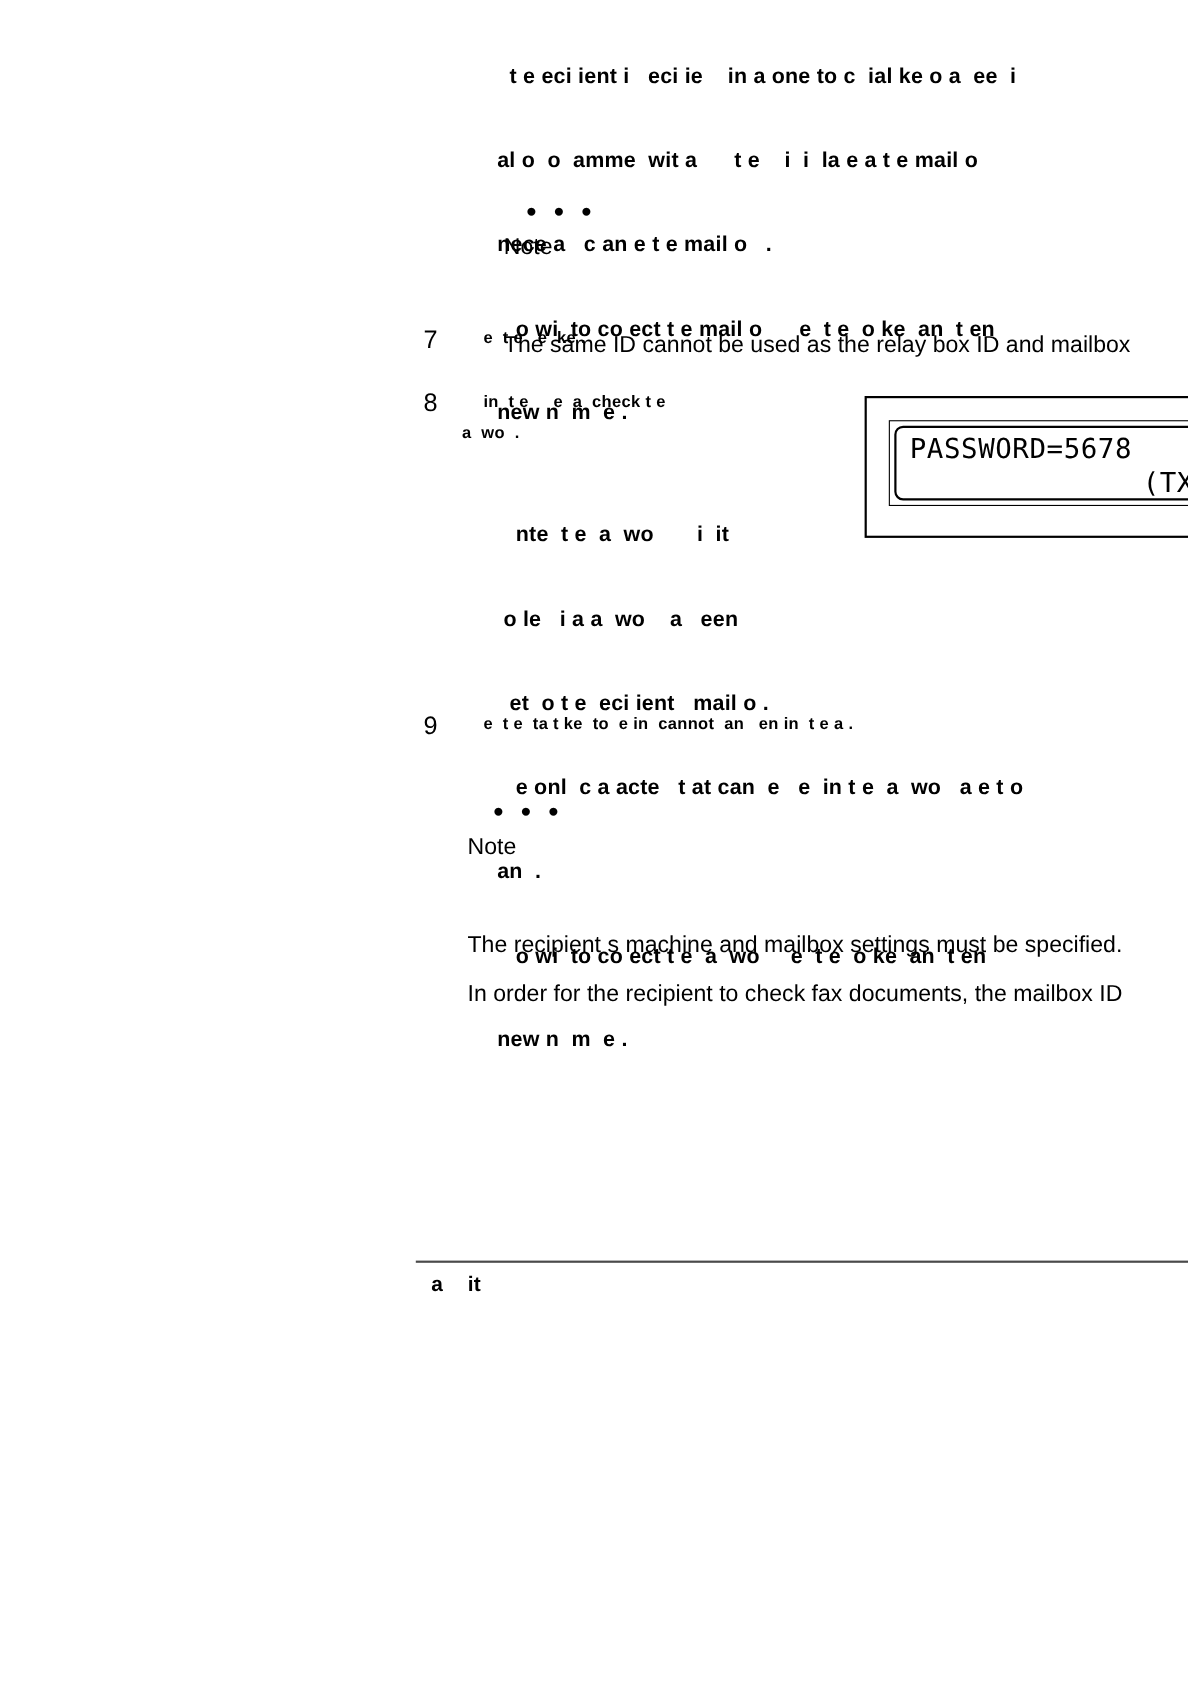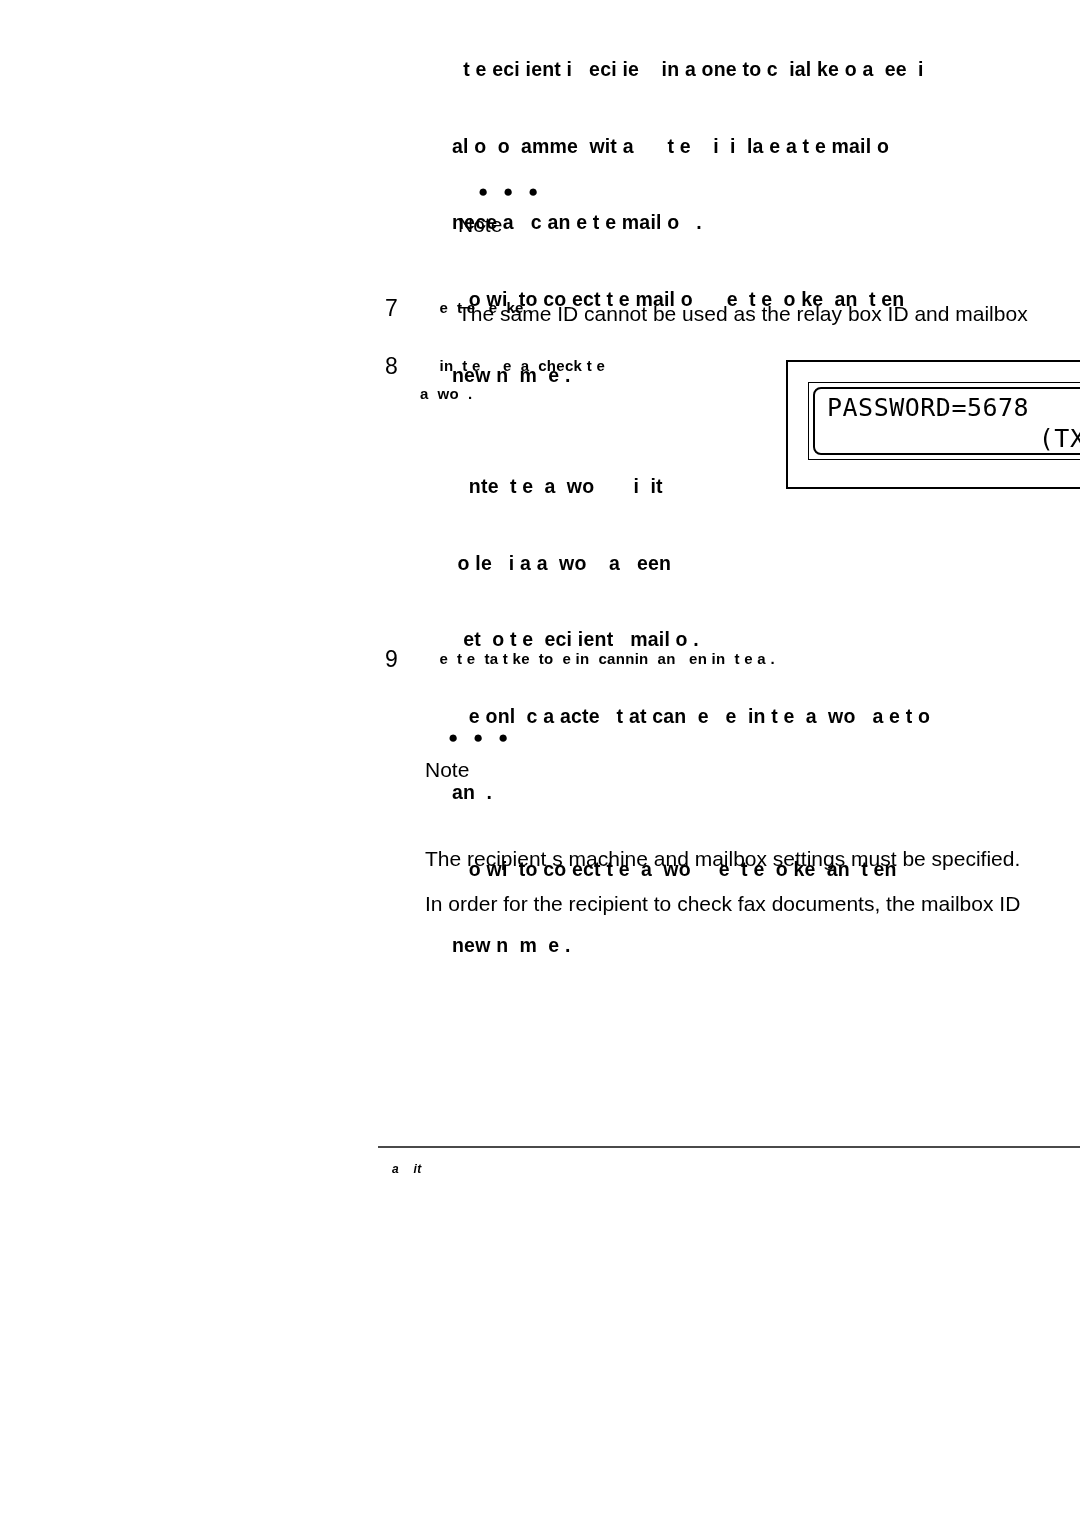--- a/index.html
+++ b/index.html
@@ -111,25 +111,24 @@
 
   
   .footer-rule {
     position: absolute;
     height: 0;
     border-top: 2px solid #4a4a4a;
   }
   .footer-text {
     position: absolute;
     font-weight: bold;
-    font-size: 12px;
+    font-size: 19px;
     line-height: 24px;
     white-space: pre;
     letter-spacing: 0.3px;
-    font-style: italic;
   }
 </style>
 </head>
 <body>
 
 <div class="page">
 
   <div class="blk bold-body" style="left:452px; top:6px; width:700px;">
     <div>  t e eci ient i   eci ie    in a one to c  ial ke o a  ee  i</div>
     <div>al o  o  amme  wit a      t e    i  i  la e a t e mail o</div>
@@ -173,21 +172,21 @@
     <div class="lcd-mid" style="left:20px; top:20px; width:290px; height:78px;">
       <div class="lcd-inner" style="left:4px; top:4px; width:290px; height:68px; padding-top:3px;">
         <div class="lcd-line row1">PASSWORD=5678</div>
         <div class="lcd-line row2">(TX=</div>
       </div>
     </div>
   </div>
 
   <div class="step" style="left:385px; top:645px; width:650px;">
     <span class="step-num">9</span>
-    <span class="step-text" style="margin-left:22px;"> e  t e  ta t ke  to  e in  cannin  an   en in  t e a .</span>
+    <span class="step-text" style="margin-left:22px;"> e  t e  ta t ke  to  e in  cannot  an   en in  t e a .</span>
   </div>
 
   <div class="blk dots" style="left:448px; top:730px;">● ● ●</div>
 
   <div class="blk note-head" style="left:425px; top:755px;">Note</div>
 
   <div class="blk note-body" style="left:425px; top:784px; width:680px;">
     <div>The recipient s machine and mailbox settings must be specified.</div>
   </div>
 

